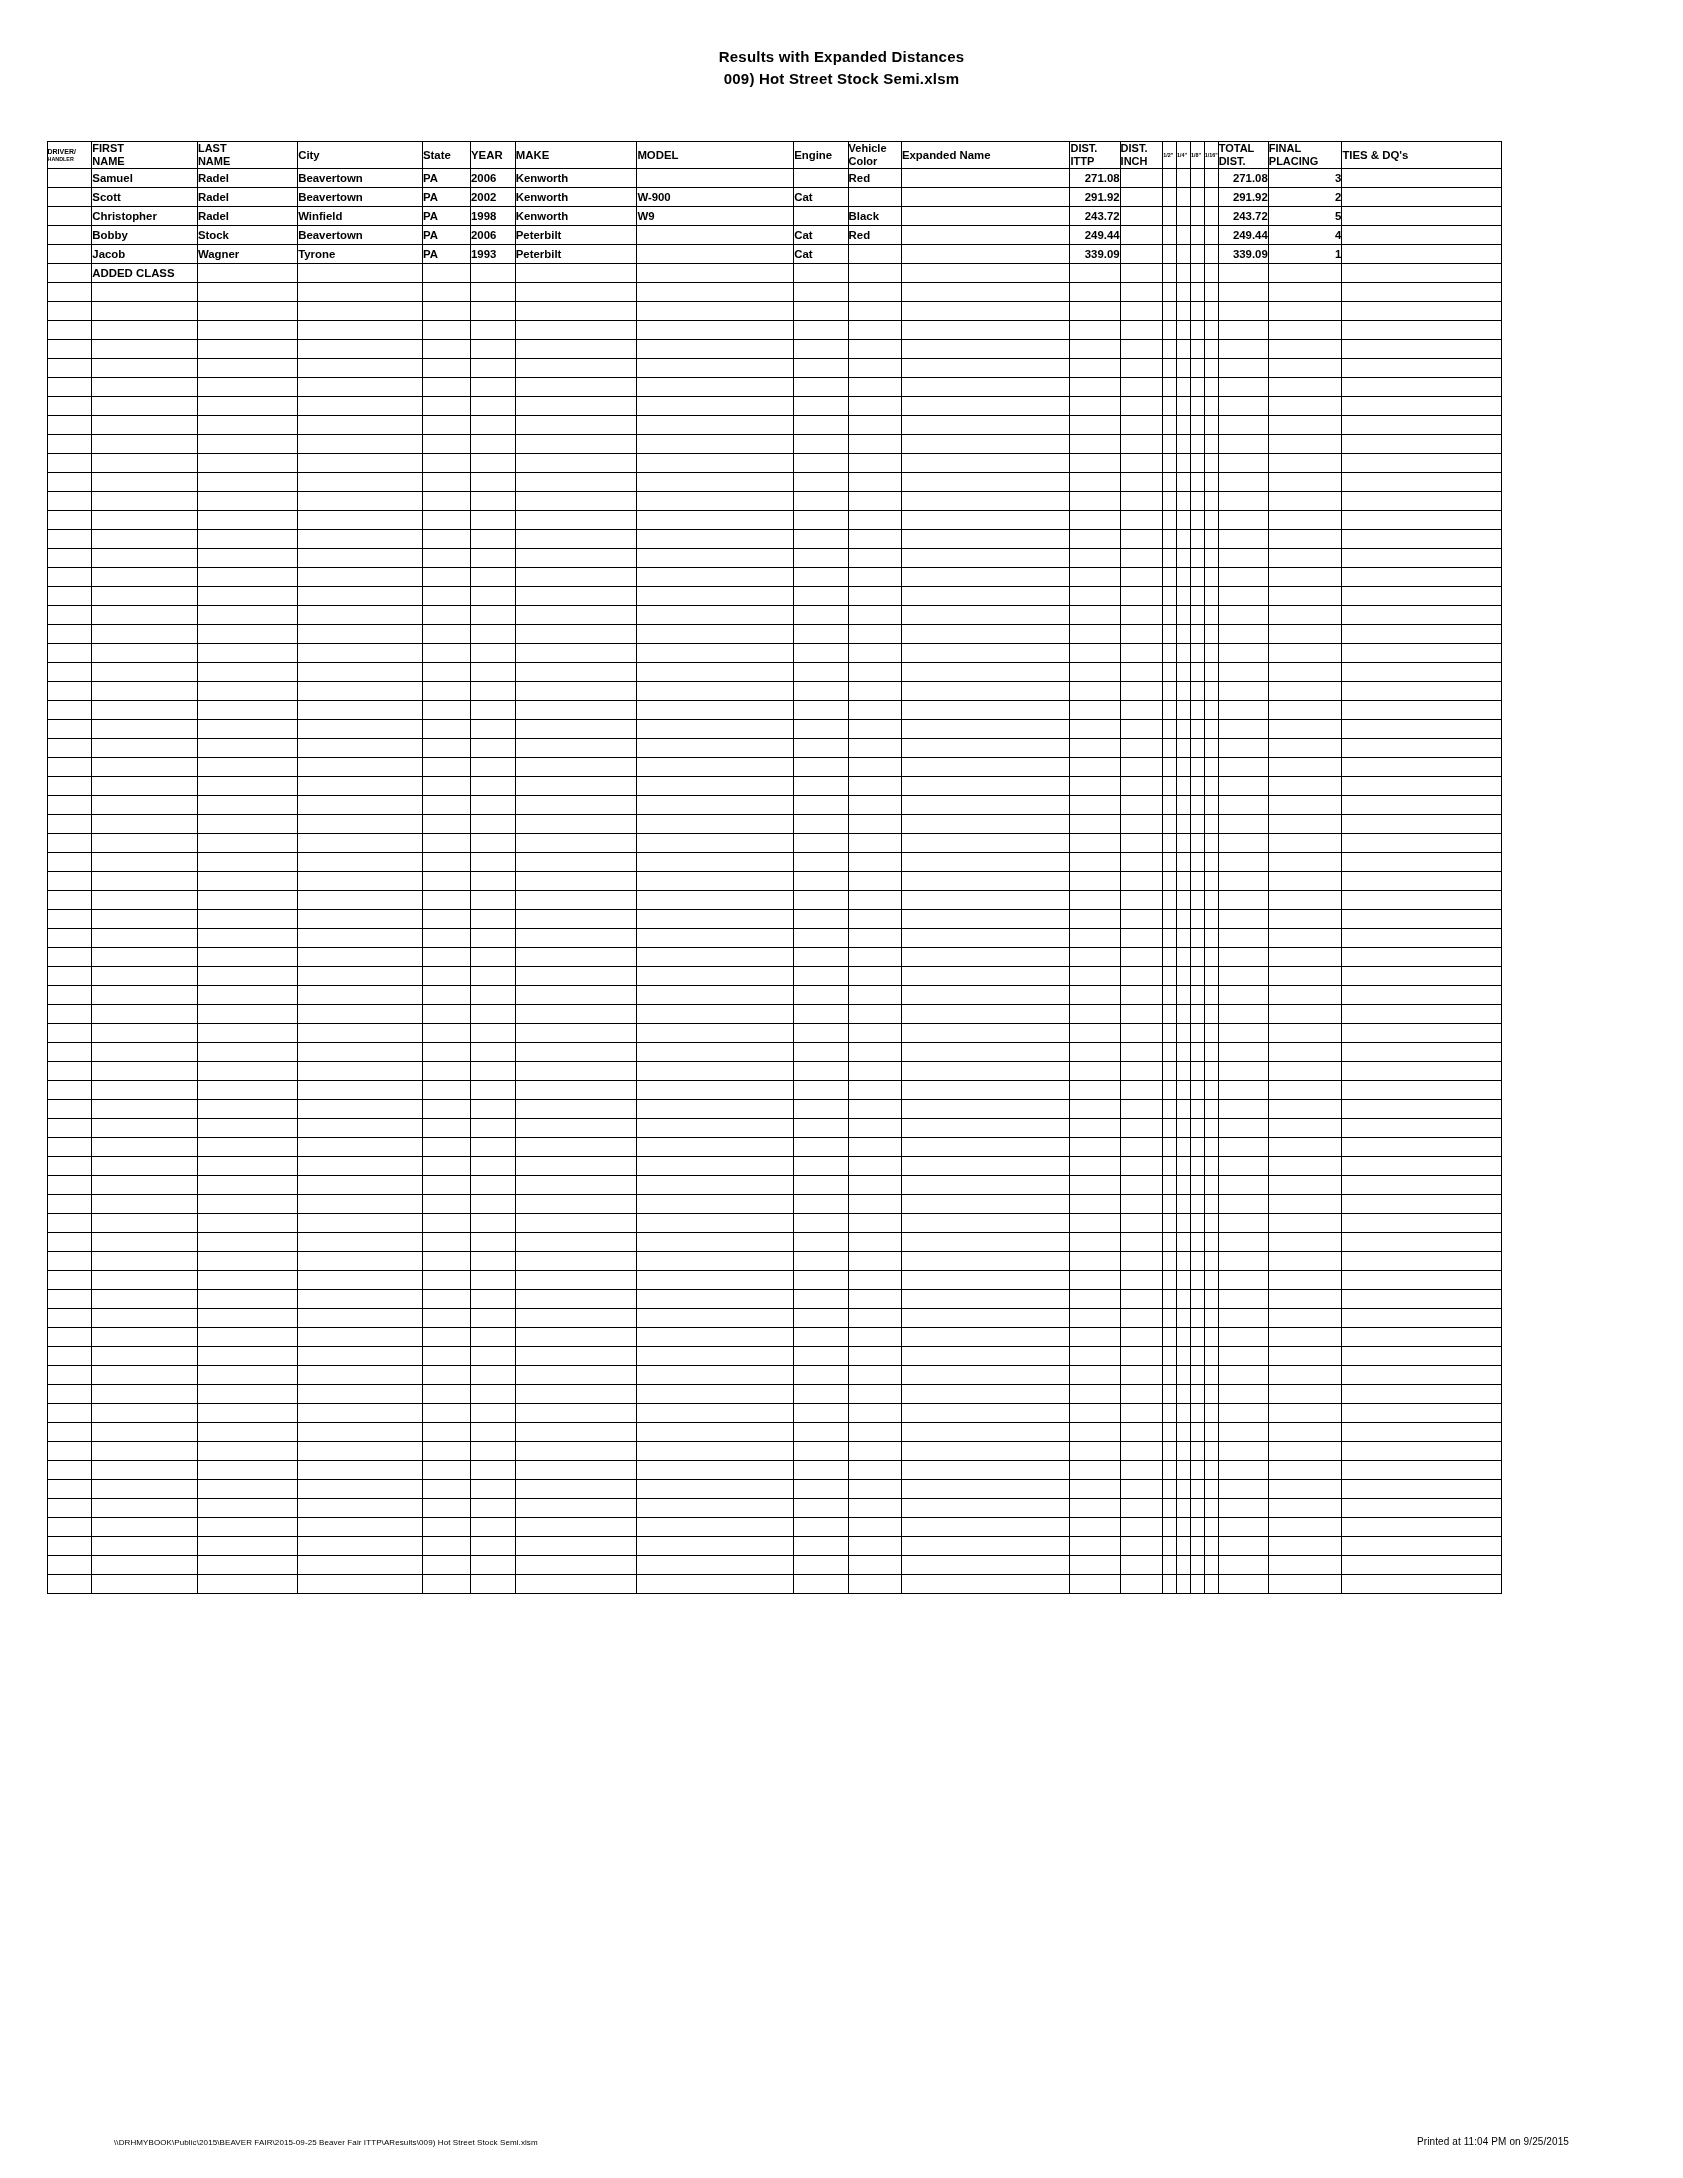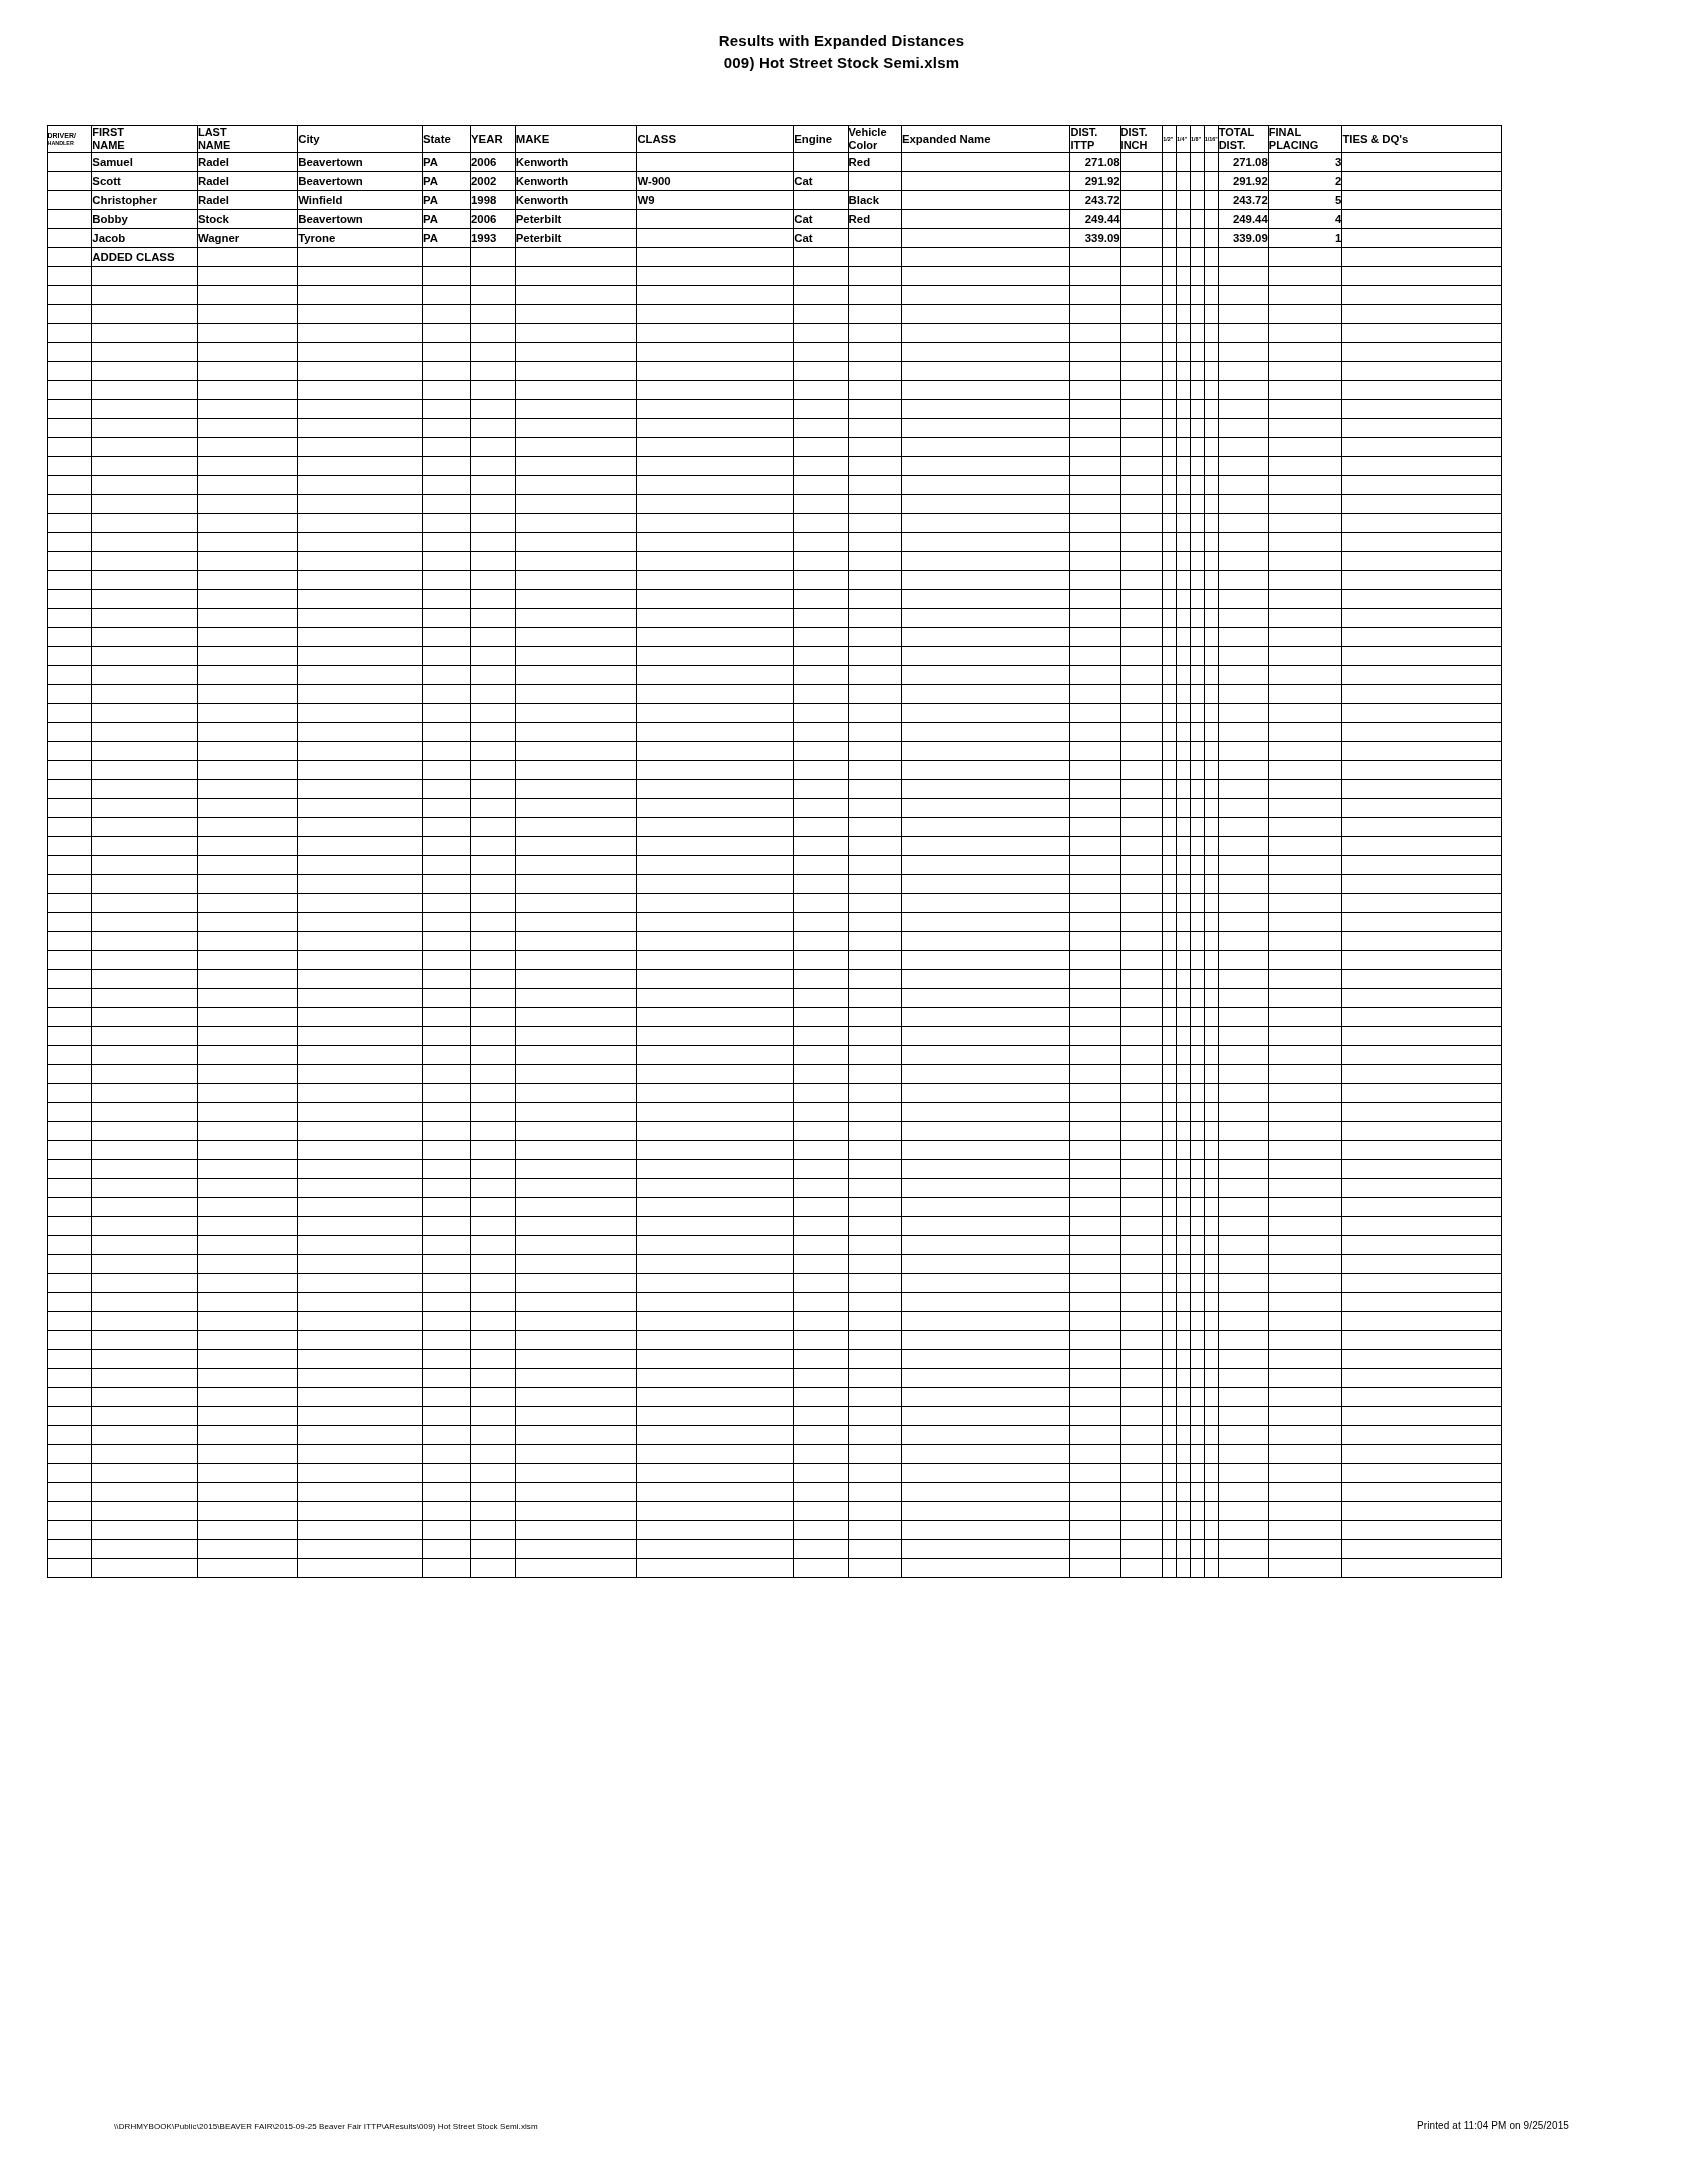--- a/index.html
+++ b/index.html
@@ -16,21 +16,21 @@
   }
   .page {
     position: relative;
     width: 1683px;
     height: 2178px;
     box-sizing: border-box;
     padding: 0;
   }
   .title-block {
     text-align: center;
-    margin-top: 30px;
+    margin-top: 46px;
     line-height: 1.45;
   }
   .title-line {
     font-size: 15px;
     font-weight: bold;
     letter-spacing: 0.2px;
   }
   .sheet-wrap {
     margin: 0 auto;
     width: 1590px;
@@ -169,21 +169,21 @@
             <span class="hdr-stack">NAME</span>
           </td>
           <td>
             <span class="hdr-stack">LAST</span>
             <span class="hdr-stack">NAME</span>
           </td>
           <td>City</td>
           <td>State</td>
           <td>YEAR</td>
           <td>MAKE</td>
-          <td>CLASS</td>
+          <td>MODEL</td>
           <td>Engine</td>
           <td>
             <span class="hdr-stack">Vehicle</span>
             <span class="hdr-stack">Color</span>
           </td>
           <td>Expanded Name</td>
           <td>
             <span class="hdr-stack">DIST.</span>
             <span class="hdr-stack">ITTP</span>
           </td>

